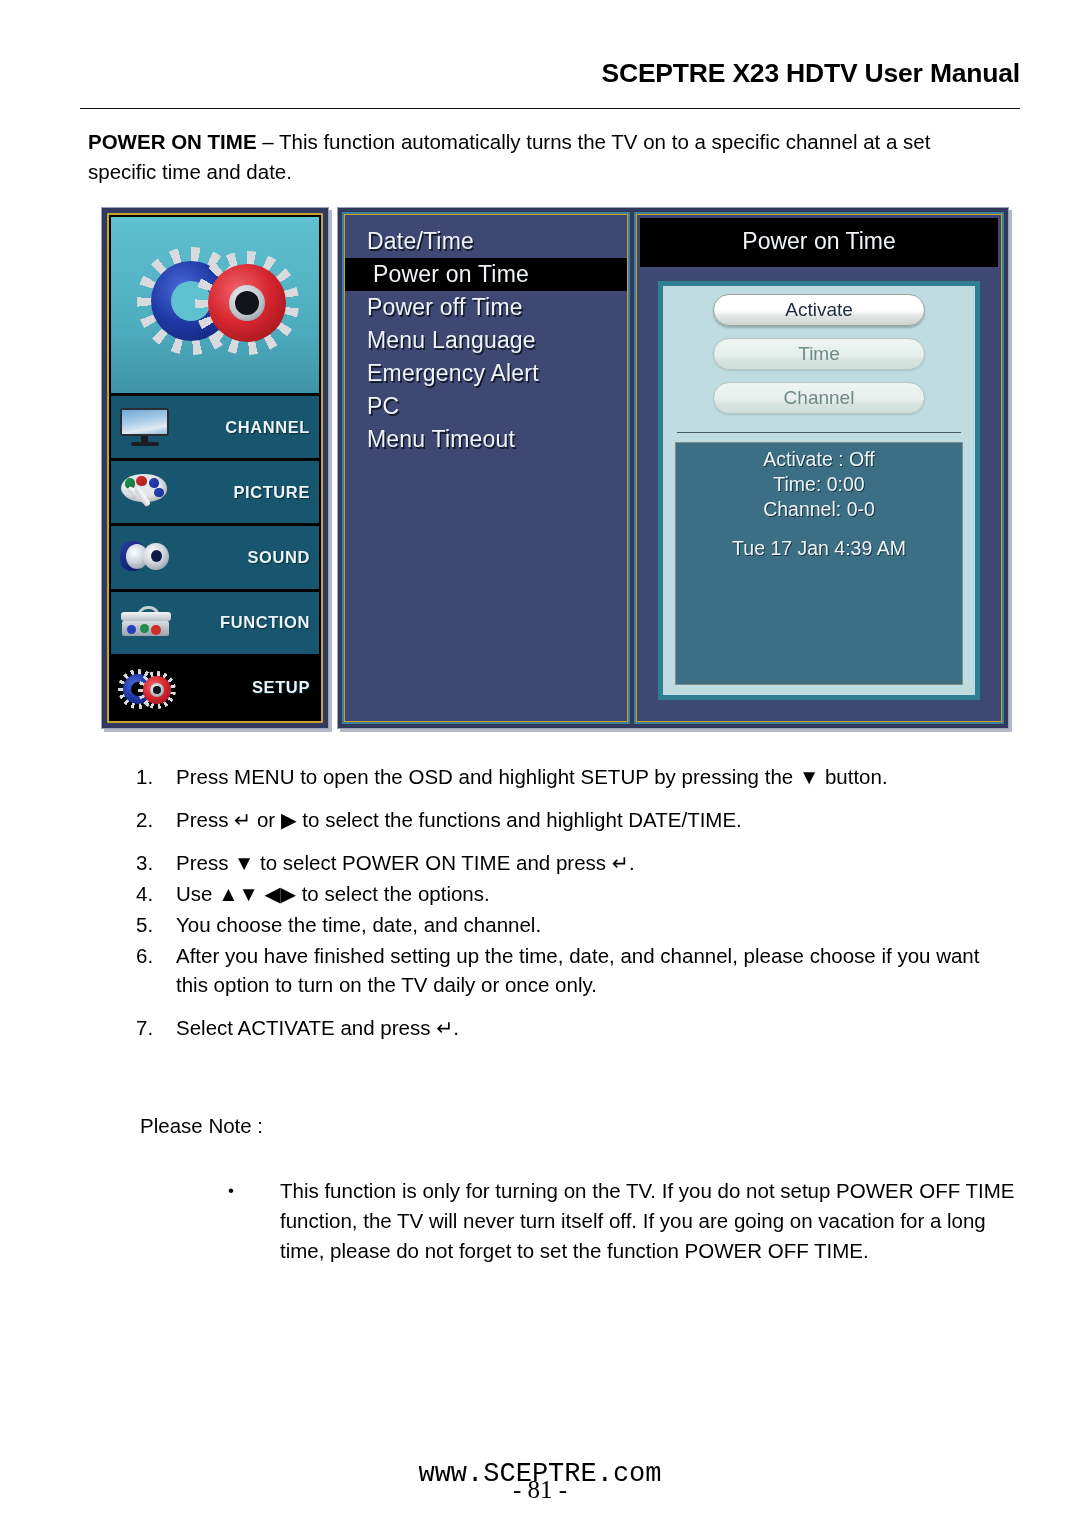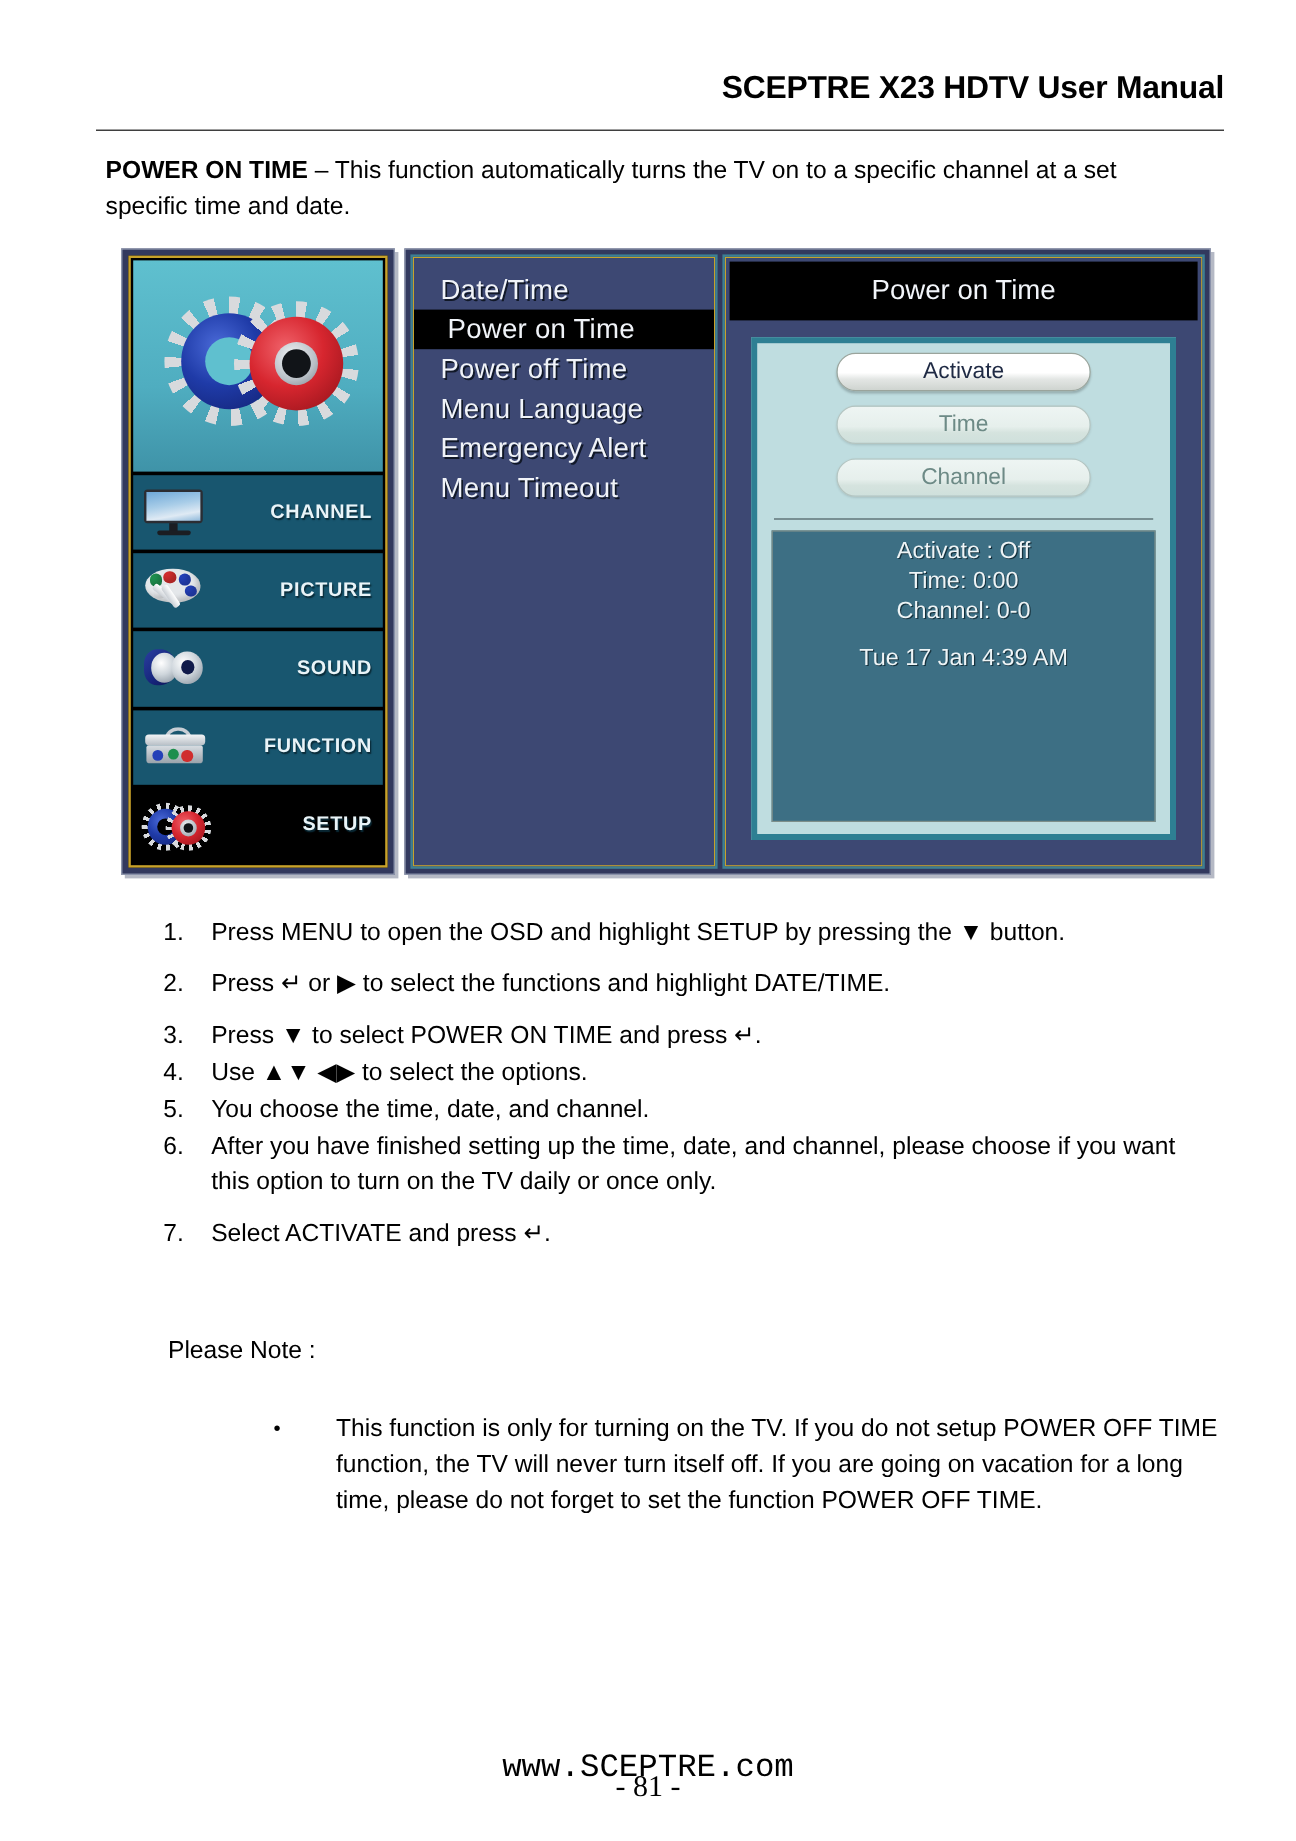--- a/index.html
+++ b/index.html
@@ -184,21 +184,21 @@
     flex: 1;
     background: #32395e;
     border: 1px solid #9aa3b8;
     box-sizing: border-box;
     padding: 6px;
     display: flex;
     gap: 8px;
     box-shadow: 3px 3px 0 rgba(120,128,150,0.55);
   }
   .osd-list {
-    width: 252px;
+    width: 284px;
     box-sizing: border-box;
     border: 1.5px solid #c8a22a;
     outline: 2px solid #3d7f93;
     background: #3d4873;
     padding: 10px 0 0 0;
     flex: none;
   }
   .list-item {
     font-size: 23px;
     color: #f0f3f8;
@@ -433,20 +433,21 @@
   </div>
 
   <div class="osd-main">
 
     <div class="osd-list">
       <div class="list-item">Date/Time</div>
       <div class="list-item is-selected">Power on Time</div>
       <div class="list-item">Power off Time</div>
       <div class="list-item">Menu Language</div>
       <div class="list-item">Emergency Alert</div>
+      <div class="list-item">PC</div>
       <div class="list-item">Menu Timeout</div>
     </div>
 
     <div class="osd-detail">
       <div class="detail-title">Power on Time</div>
       <div class="detail-body-outer">
         <div class="pill is-active">Activate</div>
         <div class="pill is-dim">Time</div>
         <div class="pill is-dim">Channel</div>
         <div class="detail-rule"></div>

